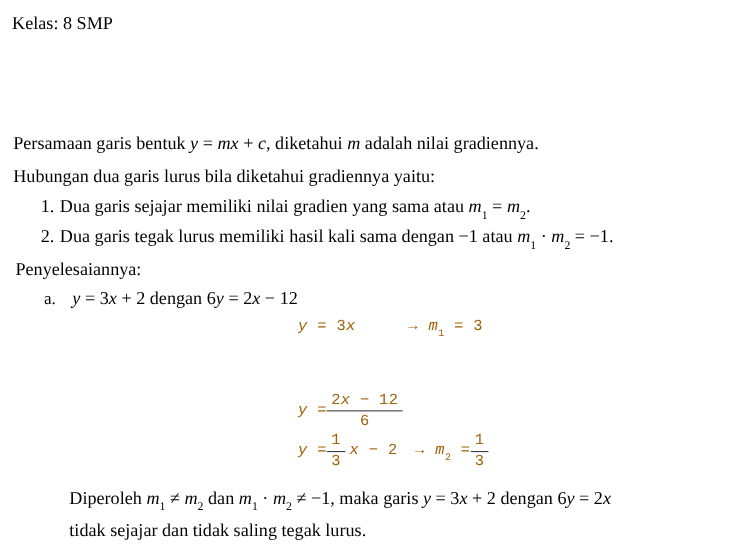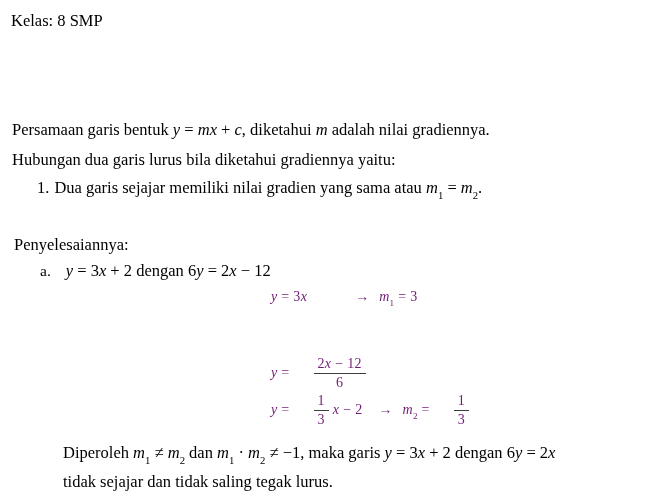--- a/index.html
+++ b/index.html
@@ -28,54 +28,57 @@
   .l-sol     { left: 14px; top: 235px; }
   .l-ita     { left: 40px; top: 261px; }
   .l-con1    { left: 63px; top: 443px; }
   .l-con2    { left: 63px; top: 472px; }
 
   .li-num { display: inline-block; margin-right: 5px; }
   .li-num-a { display: inline-block; margin-right: 15px; font-size: 15.5px; }
 
   
   .math {
-    font-family: Liberation Serif, serif;
+    font-family: Liberation Mono, monospace;
     font-size: 14px;
-    color: #701a75;
+    color: #a16207;
     letter-spacing: 0.3px;
   }
   .workrow { position: absolute; display: flex; align-items: center; white-space: nowrap; }
   .l-eq1 { left: 271px; top: 287px; height: 20px; }
   .l-eq2 { left: 257px; top: 334px; height: 20px; }
   .l-eq3 { left: 271px; top: 355px; height: 36px; }
   .l-eq4 { left: 271px; top: 392px; height: 36px; }
 
   .frac { display: inline-flex; flex-direction: column; align-items: center; vertical-align: middle; line-height: 16px; }
   .frac .fnum { border-bottom: 1.2px solid #3d3d3d; padding: 0 4px 1px 4px; }
   .frac .fden { padding-top: 1px; }
 
-  .sp6  { margin-left: 24px; }
+  .sp6  { margin-left: 0; }
   .sp4  { margin-left: 4px; }
   .sp10 { margin-left: 10px; }
   .sp16 { margin-left: 16px; }
   .sp48 { margin-left: 48px; }
   .arrow { letter-spacing: 0; }
 </style>
 </head>
 <body>
 
 <div class="page">
 
   <div class="line l-kelas">Kelas: 8 SMP</div>
 
   <div class="line l-p2"><span>Persamaan garis bentuk </span><span class="it">y</span><span> = </span><span class="it">mx</span><span> + </span><span class="it">c</span><span>, diketahui </span><span class="it">m</span><span> adalah nilai gradiennya.</span></div>
   <div class="line l-p3">Hubungan dua garis lurus bila diketahui gradiennya yaitu:</div>
 
   <div class="line l-li1">
     <span class="li-num">1.</span><span><span>Dua garis sejajar memiliki nilai gradien yang sama atau </span><span class="it">m</span><sub>1</sub><span> = </span><span class="it">m</span><sub>2</sub><span>.</span></span>
+  </div>
+  <div class="line l-li2">
+    <span class="li-num">2.</span><span><span>Dua garis tegak lurus memiliki hasil kali sama dengan −1 atau </span><span class="it">m</span><sub>1</sub><span> · </span><span class="it">m</span><sub>2</sub><span> = −1.</span></span>
   </div>
 
   <div class="line l-sol">Penyelesaiannya:</div>
 
   <div class="line l-ita">
     <span class="li-num-a">a.</span><span><span class="it">y</span><span> = 3</span><span class="it">x</span><span> + 2 dengan 6</span><span class="it">y</span><span> = 2</span><span class="it">x</span><span> − 12</span></span>
   </div>
 
   <div class="workrow math l-eq1">
     <span><span class="it">y</span><span> = 3</span><span class="it">x</span></span>

